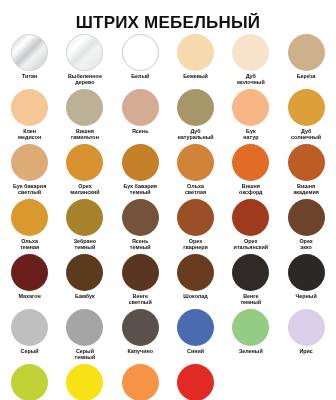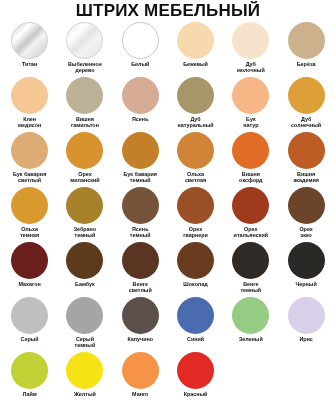--- a/index.html
+++ b/index.html
@@ -20,21 +20,21 @@
     box-sizing: border-box;
     background: #ffffff;
   }
   #chart-title {
     text-align: center;
     font-family: "Liberation Sans", sans-serif;
     font-weight: bold;
     font-size: 17px;
     letter-spacing: 0.2px;
     color: #111111;
-    padding-top: 1px;
+    padding-top: 13px;
     margin: 0;
     line-height: 20px;
     white-space: nowrap;
   }
   #swatch-grid {
     display: flex;
     flex-wrap: wrap;
     align-content: flex-start;
     padding: 0 2px;
     box-sizing: border-box;

